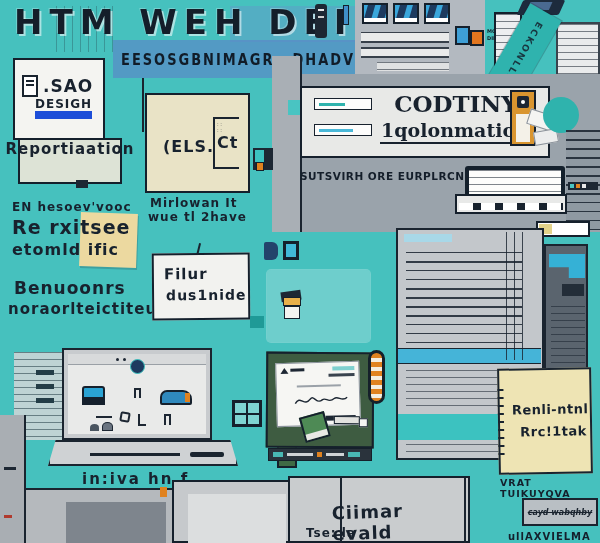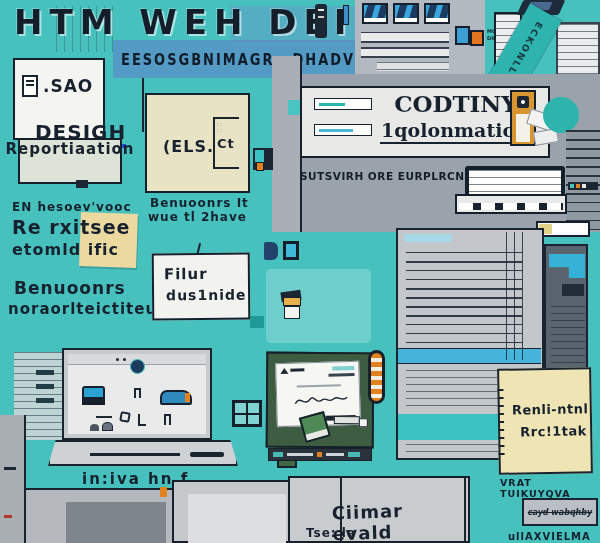--- a/index.html
+++ b/index.html
@@ -137,45 +137,45 @@
     <div class="abs" style="left:16px;top:38px;width:22px;height:12px;background:#232d38;"></div>
     <div class="abs hl2" style="left:5px;top:60px;width:34px;height:60px;"></div>
   </div>
 
   <div class="abs card" style="left:13px;top:58px;width:92px;height:82px;background:#f4f4f1;">
     <div class="abs" style="left:7px;top:15px;width:16px;height:22px;border:2px solid #1a242f;background:#fff;">
       <div class="abs" style="left:2px;top:3px;width:8px;height:1.5px;background:#1a242f;"></div>
       <div class="abs" style="left:2px;top:7px;width:8px;height:1.5px;background:#1a242f;"></div>
     </div>
     <span class="abs handtxt" style="left:28px;top:16px;font-size:17px;">.SAO</span>
-    <span class="abs handtxt" style="left:20px;top:60px;font-size:20px;border-bottom:4px solid #1d4ed8;">DESIGH</span>
+    <span class="abs handtxt" style="left:20px;top:37px;font-size:12px;border-bottom:8px solid #1d4ed8;">DESIGH</span>
   </div>
   <div class="abs" style="left:142px;top:78px;width:2px;height:54px;background:#1a242f;"></div>
 
   <div class="abs card" style="left:18px;top:138px;width:104px;height:46px;background:#dde3d6;display:flex;justify-content:center;">
     <span class="handtxt" style="font-size:15px;">Reportiaation</span>
     <div class="abs" style="left:56px;bottom:-6px;width:12px;height:8px;background:#1d2733;"></div>
   </div>
 
   <div class="abs" style="left:80px;top:213px;width:57px;height:54px;background:#ecd9a0;transform:rotate(2deg);box-shadow:1px 2px 0 rgba(20,32,44,.2);"></div>
   <div class="abs handtxt" style="left:12px;top:200px;font-size:12px;">EN hesoev'vooc</div>
   <div class="abs handtxt" style="left:12px;top:240px;font-size:16px;">etomld ific</div>
   <div class="abs handtxt" style="left:12px;top:216px;font-size:19px;">Re rxitsee</div>
   <div class="abs handtxt" style="left:14px;top:278px;font-size:17px;">Benuoonrs</div>
   <div class="abs handtxt" style="left:8px;top:300px;font-size:15px;">noraorlteictiteu</div>
 
   <div class="abs card" style="left:145px;top:93px;width:105px;height:100px;background:#e9e3c6;">
     <span class="abs handtxt" style="left:16px;top:42px;font-size:16px;">(ELS.</span>
     <div class="abs" style="left:66px;top:22px;width:26px;height:52px;border-left:2px solid #1a242f;border-top:2px solid #1a242f;border-bottom:2px solid #1a242f;padding:2px;">
       <div style="font-size:5px;line-height:6px;color:#1a242f;">: :<br>: :</div>
-      <span class="handtxt" style="font-size:13px;">Ct</span>
-    </div>
-  </div>
-
-  <div class="abs handtxt" style="left:150px;top:196px;font-size:12px;">Benuoonrs It</div>
+      <span class="handtxt" style="font-size:16px;">Ct</span>
+    </div>
+  </div>
+
+  <div class="abs handtxt" style="left:150px;top:196px;font-size:12px;">Mirlowan It</div>
   <div class="abs handtxt" style="left:148px;top:210px;font-size:12px;">wue tl 2have</div>
 
   <div class="abs" style="left:253px;top:148px;width:20px;height:22px;background:#1d2733;">
     <div class="abs" style="left:2px;top:2px;width:9px;height:12px;background:#3cc2c0;"></div>
   </div>
   <div class="abs" style="left:256px;top:162px;width:8px;height:9px;background:#e0821f;border:1px solid #15202c;"></div>
 
   <div class="abs card" style="left:152px;top:253px;width:98px;height:67px;background:#f2f2ef;transform:rotate(-.5deg);">
     <span class="abs handtxt" style="left:10px;top:10px;font-size:15px;">Filur</span>
     <span class="abs handtxt" style="left:12px;top:32px;font-size:14px;">dus1nide</span>

